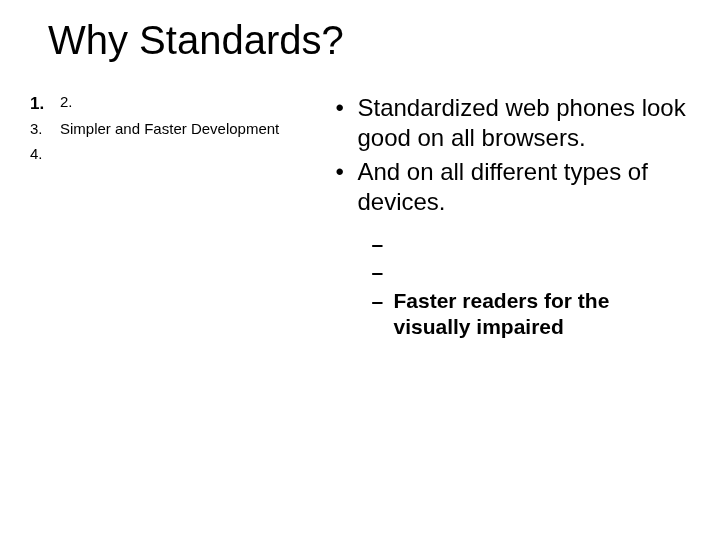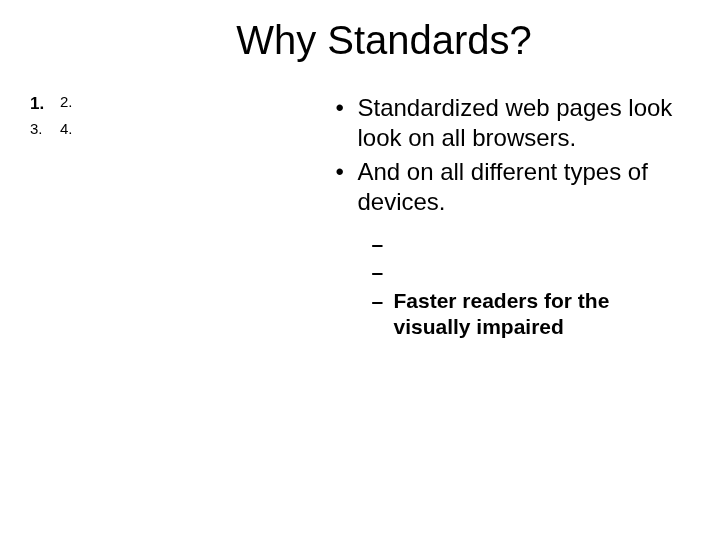--- a/index.html
+++ b/index.html
@@ -11,21 +11,20 @@
     font-family: Arial, Helvetica, sans-serif;
     color: #000;
   }
   .slide {
     width: 720px;
     height: 540px;
     position: relative;
     box-sizing: border-box;
   }
   .title {
-    text-align: center;
     font-size: 40px;
     font-weight: 400;
     padding-top: 18px;
     padding-left: 48px;
   }
   .body {
     display: flex;
     flex-direction: row;
     padding: 30px 30px 0 30px;
     gap: 10px;
@@ -82,30 +81,31 @@
 
   <div class="body">
 
     <div class="left">
       <div class="num-list">
         <div class="hl">1.</div>
 
         <div>2.</div>
 
         <div>3.</div>
+        <div>Simpler and Faster Development</div>
 
         <div>4.</div>
       </div>
     </div>
 
     <div class="right">
       <div class="bullets">
         <div class="row">
           <div class="dot">•</div>
-          <div>Standardized web pages look look on all browsers.</div>
+          <div>Standardized web phones look good on all browsers.</div>
         </div>
         <div class="row">
           <div class="dot">•</div>
           <div>And on all different types of devices.</div>
         </div>
 
         <div class="sub">
           <div class="row">
             <div class="dash">–</div>
           </div>

